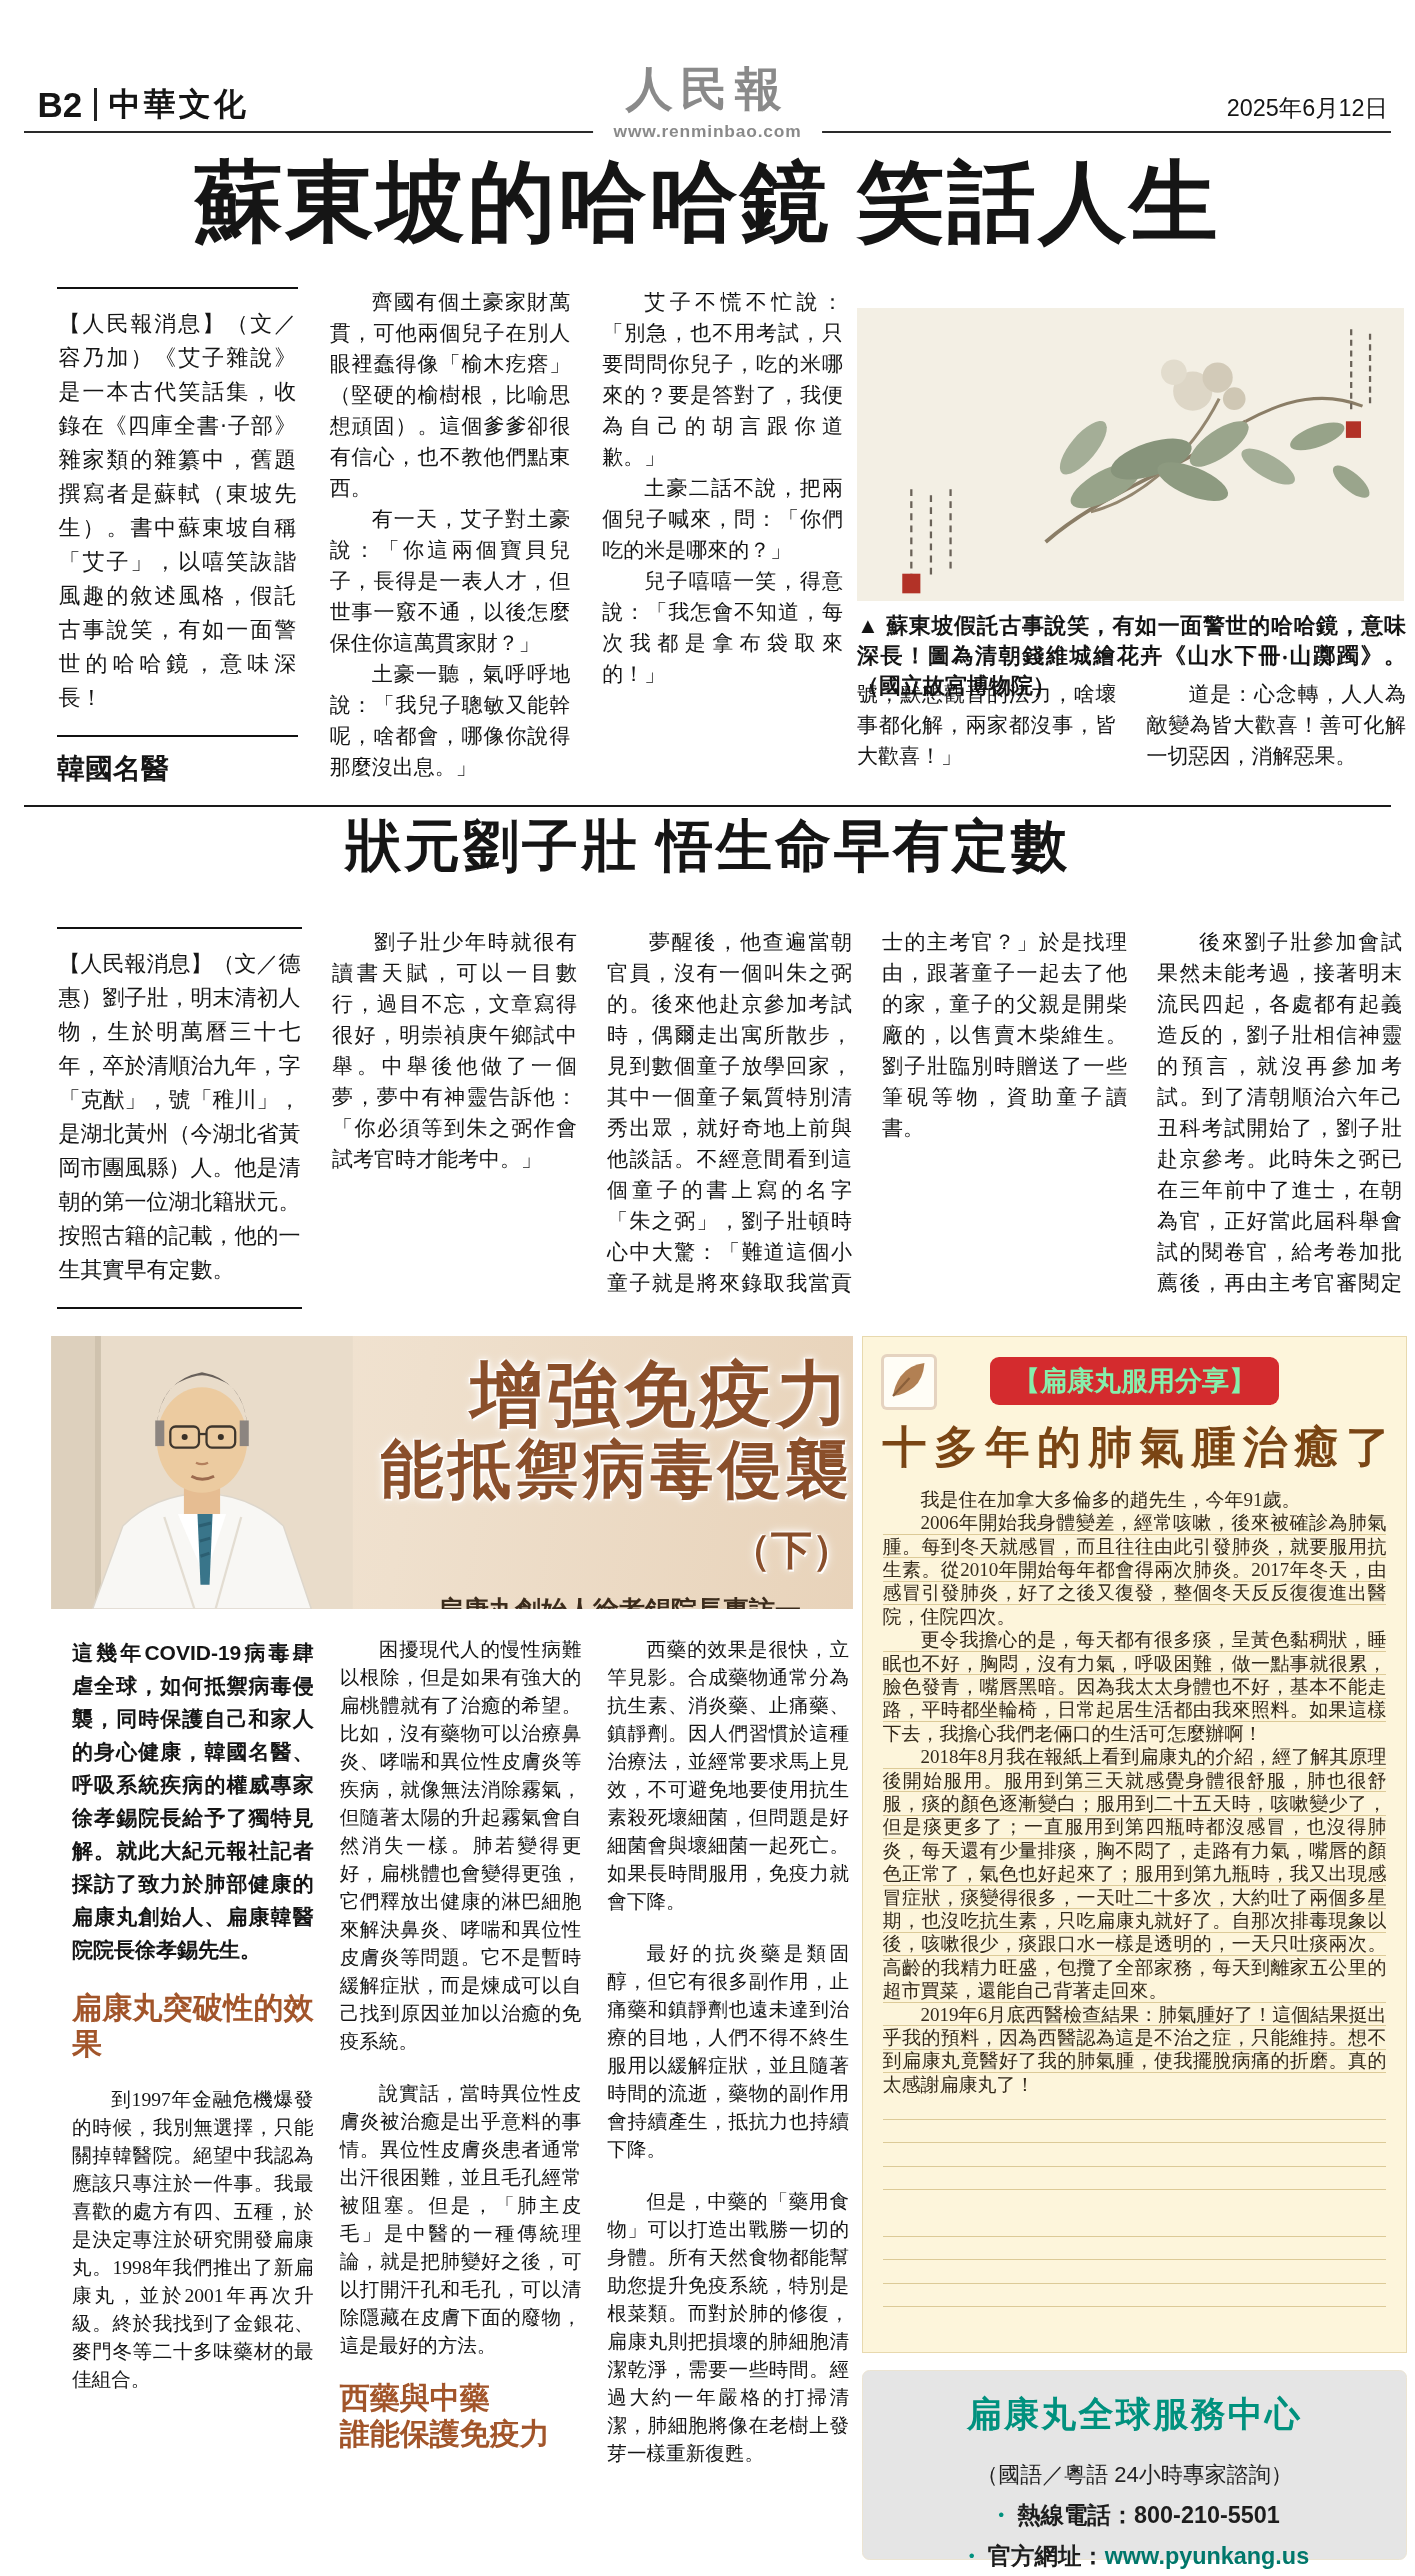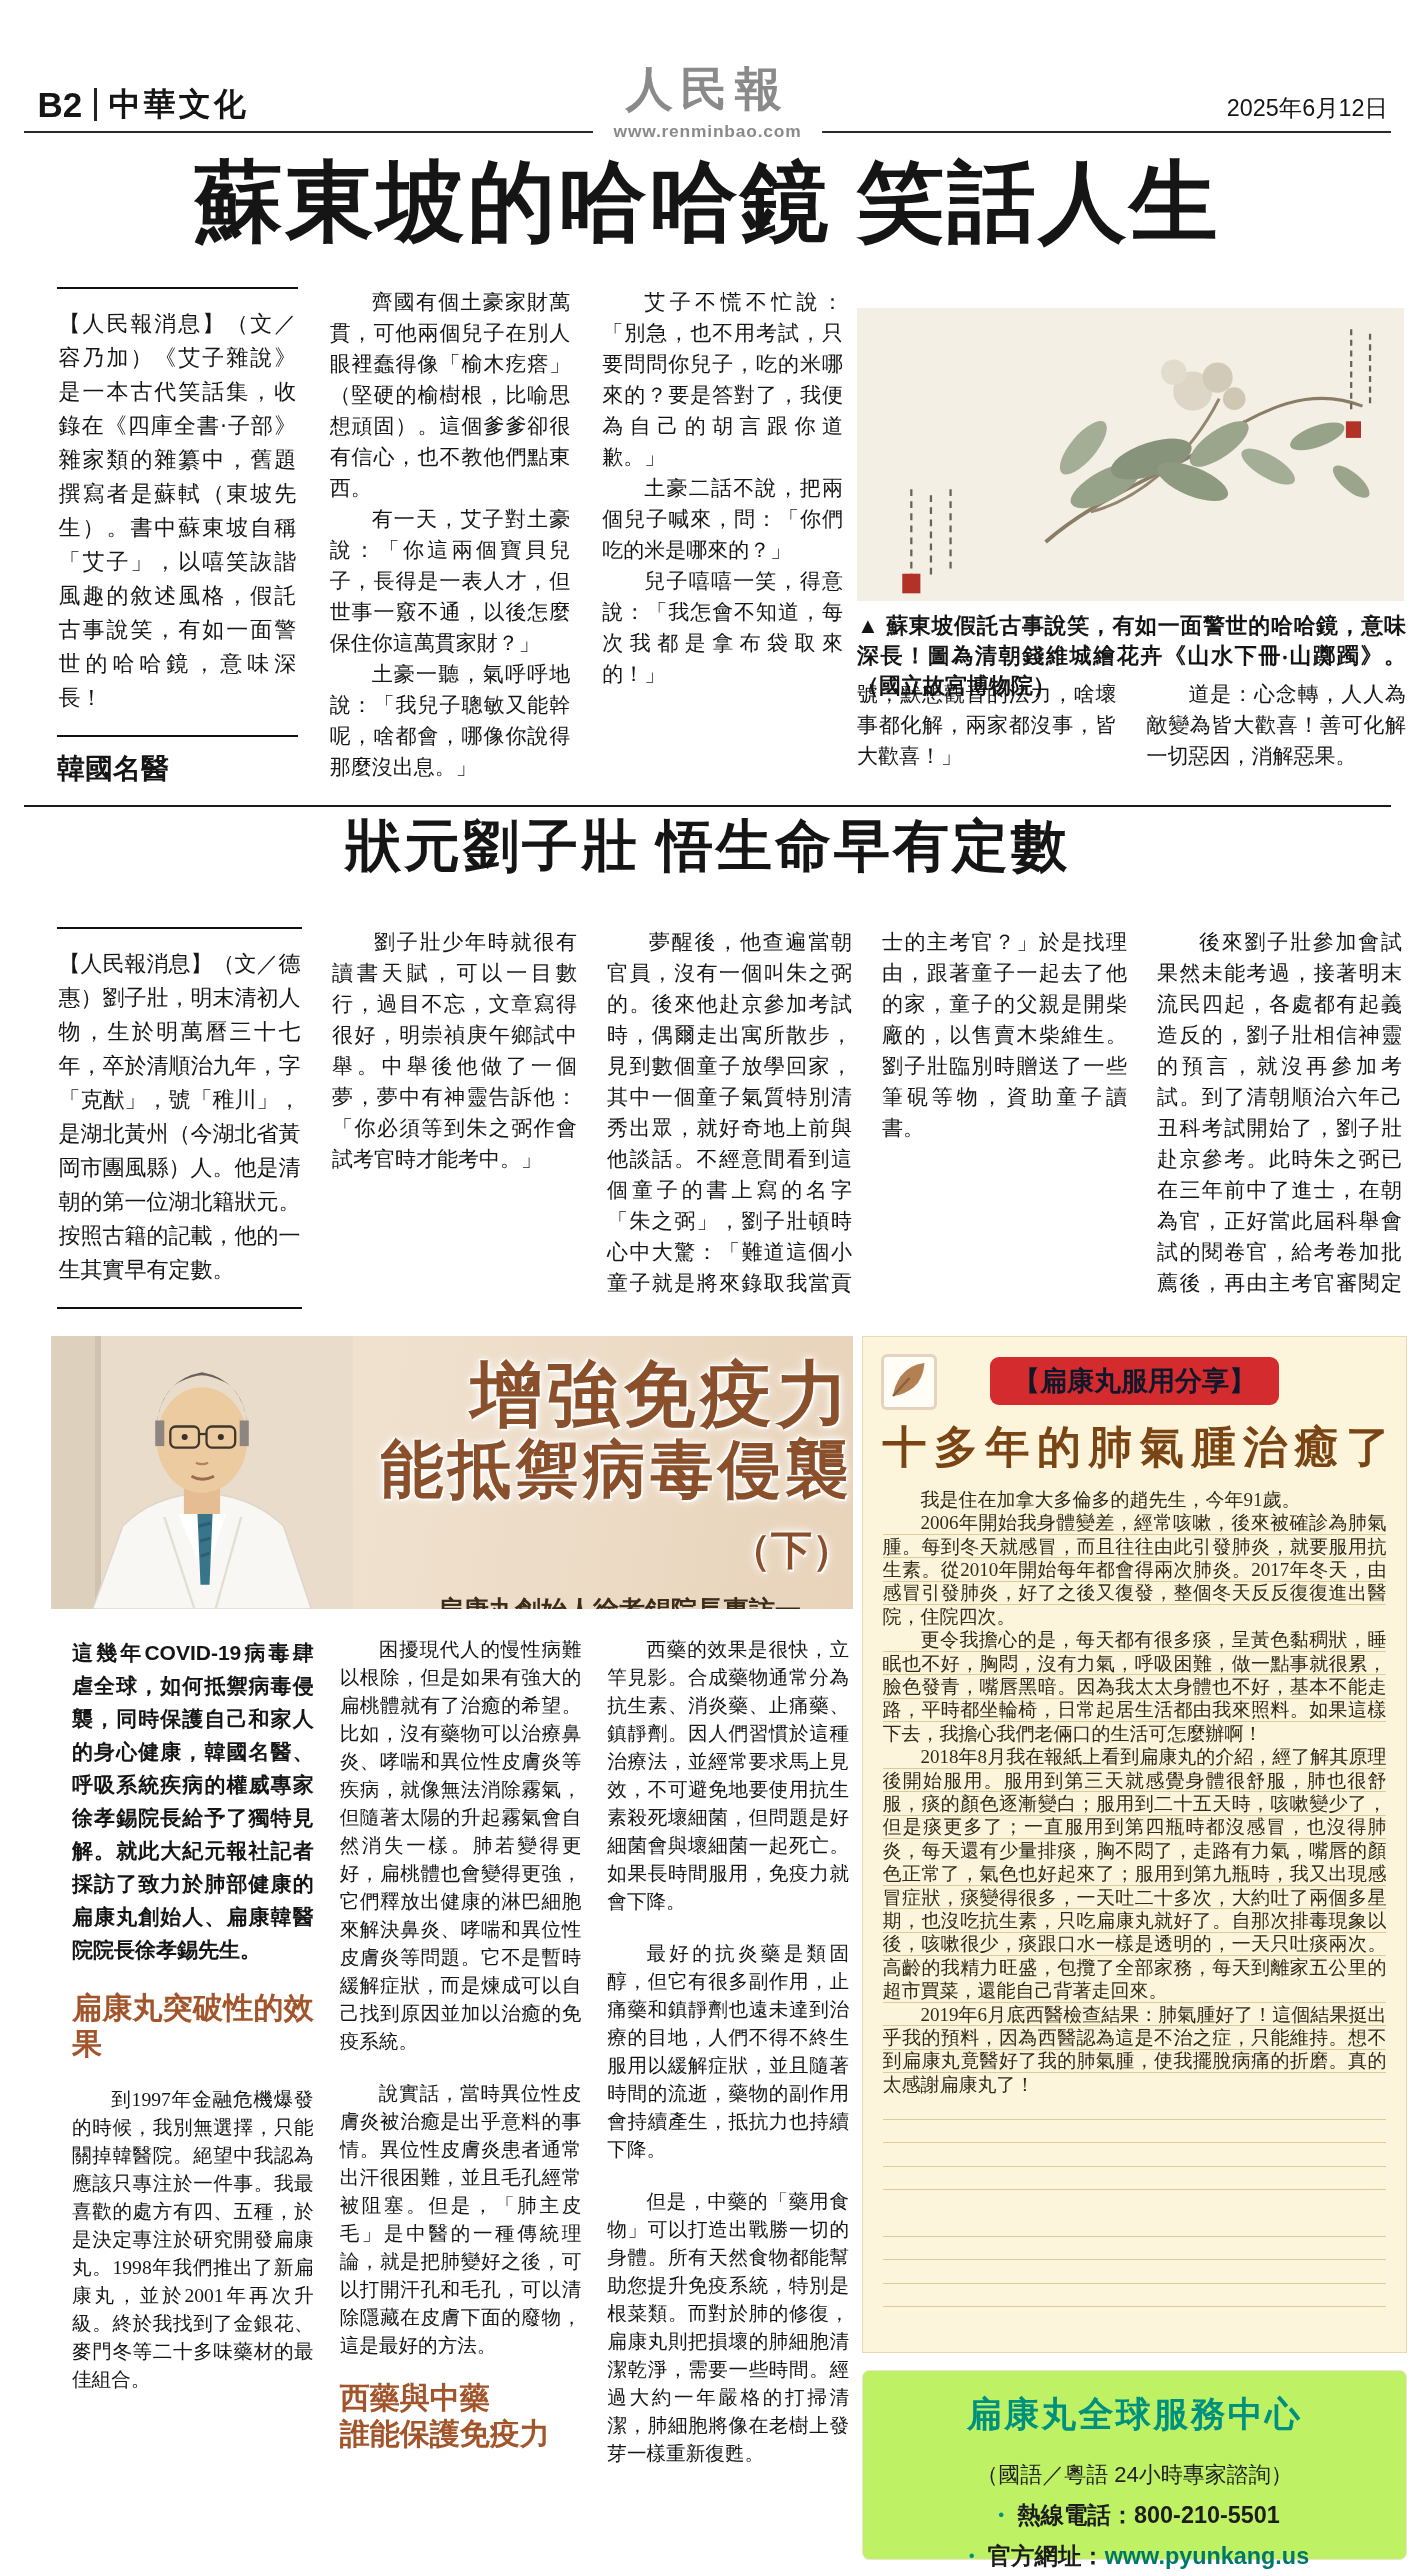--- a/index.html
+++ b/index.html
@@ -77,34 +77,34 @@
                     font-size:21px; line-height:33px; }
   .ad-cols .h { font-family:"Liberation Sans",sans-serif; font-weight:bold;
                 color:#a2552a; font-size:30px; line-height:1.2; margin:19.6px 0 13.6px;
                 white-space:pre-line; text-indent:0; }
 
   
   .testi { position:absolute; left:862px; top:1336px; width:545px; height:1017px;
            background:#fdf5db; border:0.8px solid #e8d9ae; padding:18px 19.6px 0; }
   .quill-box { position:absolute; left:18px; top:16.6px; width:56px; height:56px;
                background:#fffdf6; border:3.8px solid #b2805355; border-radius:6px; }
-  .t-badge { margin:1.5px auto 0; width:max-content; background:#d42b2e; color:#0f172a;
+  .t-badge { margin:1.5px auto 0; width:max-content; background:#d42b2e; color:#86efac;
              font-family:"Liberation Sans",sans-serif; font-weight:bold;
              font-size:27px; padding:6px 22.6px; border-radius:9px; }
   .t-title { text-align:center; font-weight:bold; font-size:44px; color:#7a4514;
              letter-spacing:7.5px; margin-top:13.6px; white-space:nowrap; }
   .t-body { margin-top:10.6px; font-size:19px; line-height:23.4px; color:#33291a;
             text-align:justify;
             background:repeating-linear-gradient(to bottom,transparent 0 22.6px,#dcca97 22.6px 23.4px);
             overflow:hidden; height:845px; }
   .t-body .p { font-size:19px; line-height:23.4px; }
 
   
   .contact { position:absolute; left:862px; top:2370px; width:545px; height:190px;
-             background:#bef264; border:1.5px solid #ece4d2; border-radius:7.5px;
+             background:#e5e5e5; border:1.5px solid #ece4d2; border-radius:7.5px;
              text-align:center; padding-top:19.6px;
              font-family:"Liberation Sans",sans-serif; }
   .c-title { color:#00917e; font-weight:bold; font-size:35px; letter-spacing:2.3px; }
   .c-sub { font-size:22px; margin-top:22px; color:#222; }
   .c-line { font-size:23.4px; font-weight:bold; margin-top:9px; color:#1d1d1d; }
   .c-dot { color:#00917e; margin-right:4.5px; }
   .c-url { color:#00776b; }
 </style>
 </head>
 <body>

